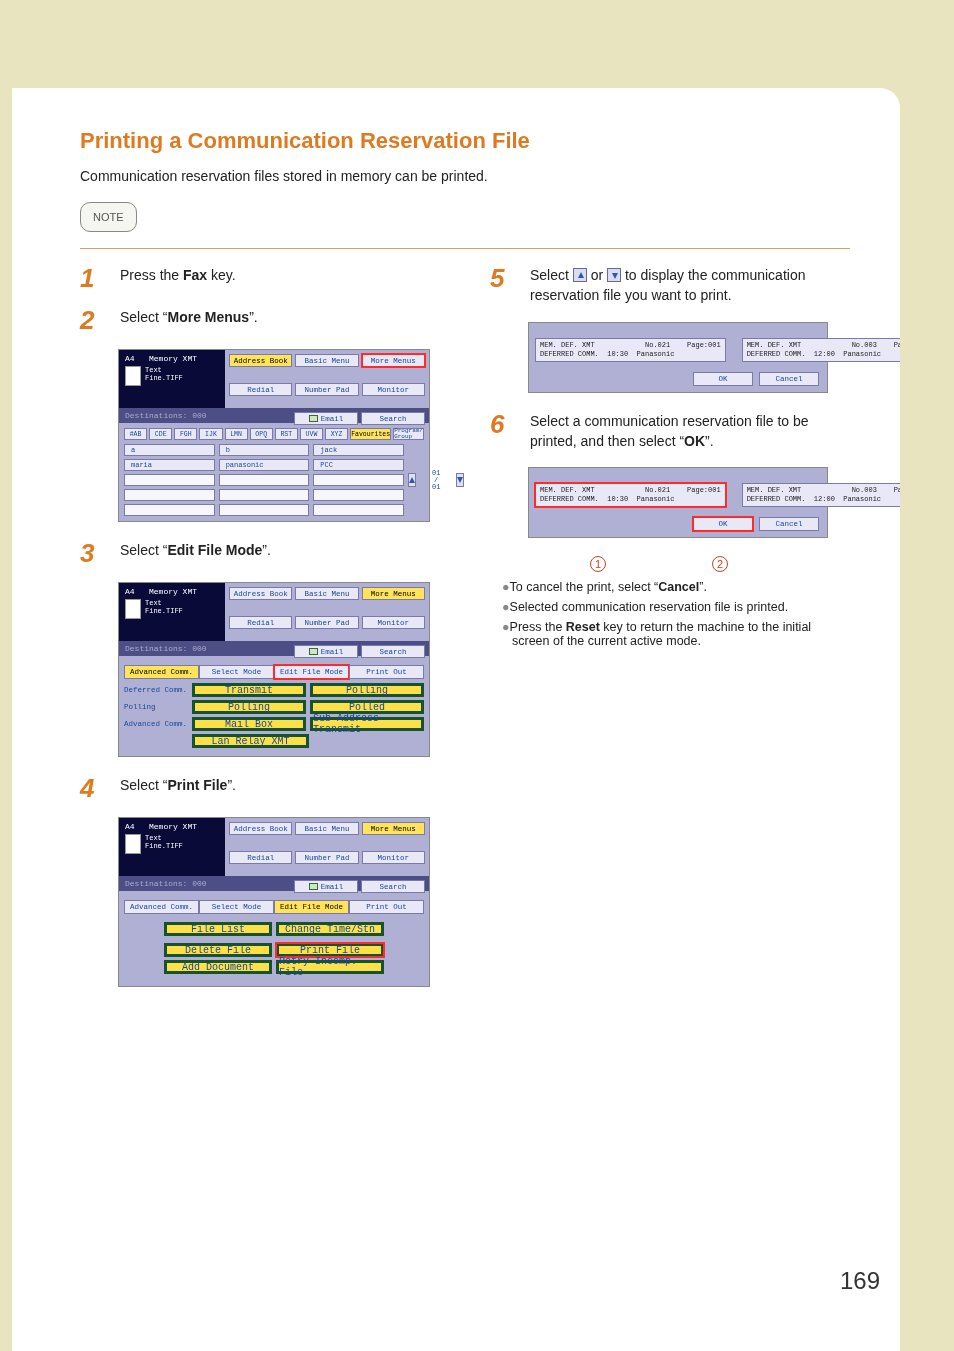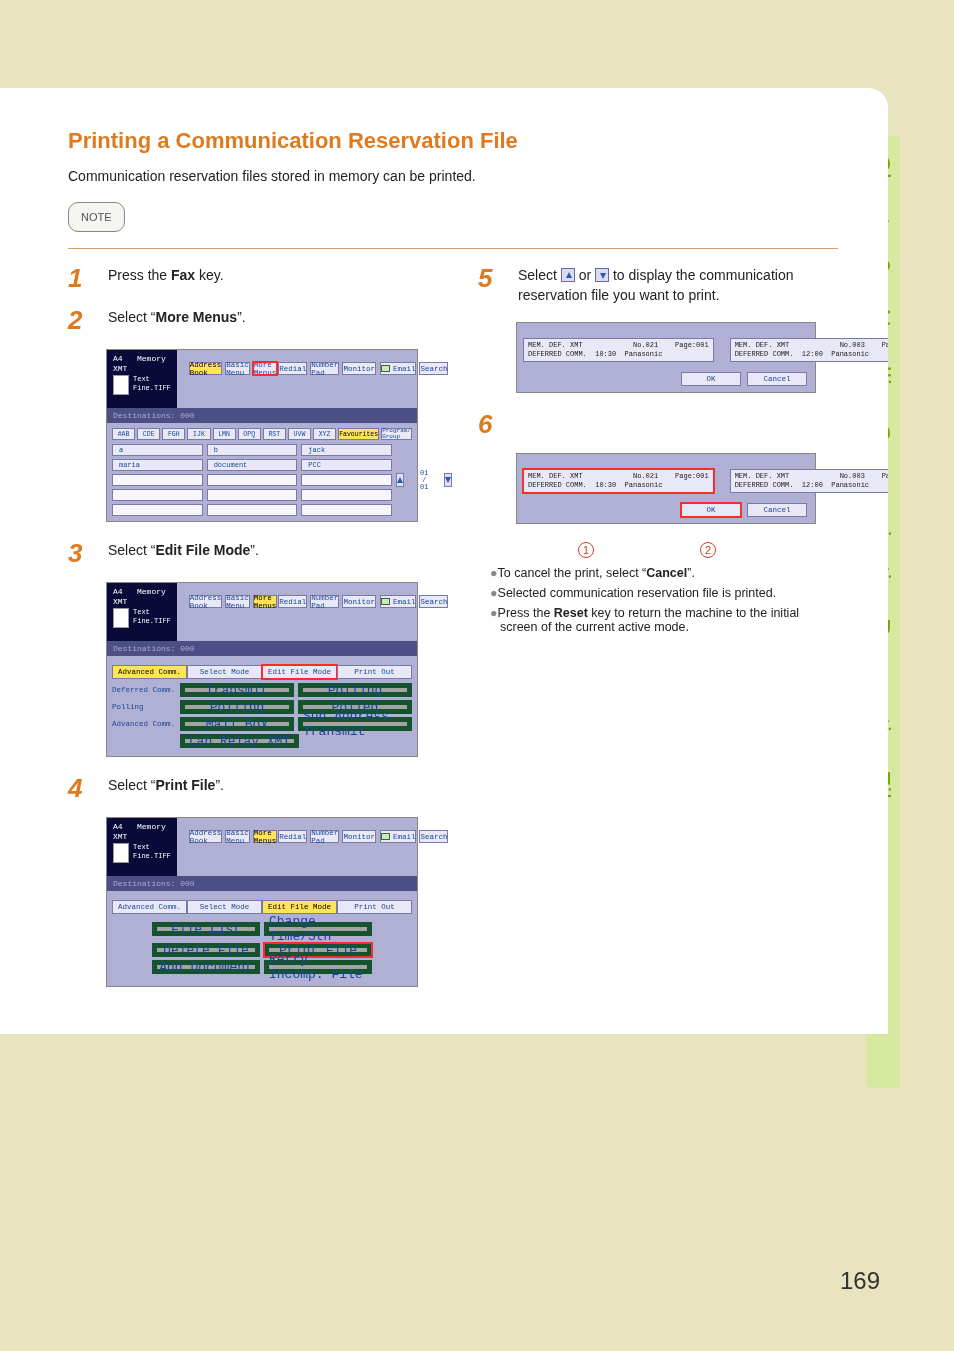--- a/index.html
+++ b/index.html
@@ -1,18 +1,18 @@
 <!DOCTYPE html>
 <html><head>
 <meta charset="utf-8">
 <style>
   * { box-sizing: border-box; margin: 0; padding: 0; }
   body { width: 954px; height: 1351px; background: #fff; font-family: Arial, Helvetica, sans-serif; position: relative; }
   .page-bg { position: absolute; inset: 0; background: #e8e4c0; }
-  .page { position: absolute; left: 0; top: 88px; width: 888px; height: 946px; background: #fff; border-radius: 0 20px 0 0; overflow: hidden; }
+  .page { position: absolute; left: 12px; top: 88px; width: 888px; height: 1263px; background: #fff; border-radius: 0 20px 0 0; overflow: hidden; }
   .chapter-tab { position: absolute; right: 54px; top: 136px; width: 34px; height: 952px; background: #d7e8a0; border-radius: 6px 0 0 6px; }
   .side-title { position: absolute; right: 59px; top: 154px; writing-mode: vertical-rl; font-size: 25px; color: #72aa00; font-weight: 400; letter-spacing: 1px; white-space: nowrap; }
   .side-title .chap { color: #72aa00; }
   .side-title .spacer { display: inline-block; height: 20px; }
   .content { position: absolute; left: 68px; top: 40px; width: 770px; }
   h1.sec { color: #de7a1f; font-size: 22px; font-weight: 700; margin-bottom: 14px; }
   p.intro { font-size: 14px; color: #222; margin-bottom: 18px; }
   .note-badge { display: inline-block; border: 1px solid #888; border-radius: 10px; padding: 8px 12px; font-size: 11px; color: #555; background: #f6f6f0; margin-bottom: 6px; }
   .note-line { font-size: 12.5px; color: #222; margin-bottom: 20px; }
   .note-line .dot { color: #888; margin-right: 2px; }
@@ -27,21 +27,21 @@
   .arrowbox::after { content: ''; position: absolute; left: 4px; top: 2px; width: 0; height: 0; border-left: 3px solid transparent; border-right: 3px solid transparent; }
   .arrowbox.up::after { border-bottom: 6px solid #2a5ab0; top: 3px; }
   .arrowbox.down::after { border-top: 6px solid #2a5ab0; top: 4px; }
   .sub-bul { font-size: 12.5px; color: #222; margin: 6px 0 6px 12px; text-indent: -10px; padding-left: 10px; }
   .sub-bul .dot { color: #888; }
   .shot { margin: 8px 0 18px 38px; width: 312px; border: 1px solid #888; background: #b0b0d4; font-family: "Courier New", monospace; font-size: 8px; color: #222; }
   .shot-head { display: flex; height: 58px; }
   .shot-head .left { width: 106px; background: #0a0a38; color: #fff; padding: 4px 6px; font-size: 8px; line-height: 1.2; }
   .shot-head .left .iconarea { display: flex; gap: 4px; margin-top: 2px; }
   .shot-head .left .docicon { width: 16px; height: 20px; background: #fff; border: 1px solid #999; }
-  .shot-head .right { flex: 1; padding: 12px; display: flex; gap: 1px; }
+  .shot-head .right { flex: 1; padding: 4px; display: flex; flex-direction: column; gap: 16px; }
   .btnrow { display: flex; gap: 3px; }
   .sbtn { flex: 1; background: #e8e8f6; border: 1px solid #7a7aa8; height: 13px; display: flex; align-items: center; justify-content: center; font-size: 7.5px; color: #1a4696; }
   .sbtn.yel { background: #ffe45a; color: #000; }
   .sbtn.hl { outline: 2px solid #ff2a2a; outline-offset: -1px; }
   .shot-destbar { background: #4e4e86; color: #aac; padding: 3px 6px; font-size: 8px; height: 15px; display:flex; align-items:center; }
   .sbtn .mi { width: 9px; height: 7px; background: #cfe6c2; border: 1px solid #3a6a2a; margin-right: 3px; }
   .shot-body { padding: 5px; }
   .alpharow { display: flex; gap: 2px; margin-bottom: 4px; }
   .alpha { flex: 1; height: 12px; background: #e8e8f6; border: 1px solid #7a7aa8; display: flex; align-items: center; justify-content: center; font-size: 6.5px; color: #1a4696; }
   .alpha.yel { background: #ffe45a; color:#000; }
@@ -54,21 +54,21 @@
   .navbox.hl { outline: 2px solid #ff2a2a; outline-offset: -1px; }
   .navbox::after { content:''; width:0; height:0; border-left:3px solid transparent; border-right:3px solid transparent; }
   .navbox.up::after { border-bottom: 6px solid #2a5ab0; }
   .navbox.down::after { border-top: 6px solid #2a5ab0; }
   .navtxt { font-size: 7px; color:#1a4696; text-align:center; line-height:1; }
 
   .tabrow { display: flex; gap: 0; margin: 4px 0; }
   .tab { flex: 1; height: 14px; background: #e8e8f6; border: 1px solid #7a7aa8; display: flex; align-items: center; justify-content: center; font-size: 7.5px; color:#1a4696; }
   .tab.yel { background: #ffe45a; color:#000; }
   .tab.hl { outline: 2px solid #ff2a2a; outline-offset: -1px; }
-  .widebtn { height: 14px; background: #a3a3a3; border: 5px solid #14532d; display: flex; align-items: center; justify-content: center; font-size: 13px; margin: 3px 0; color:#1a4696; }
+  .widebtn { height: 14px; background: #fde047; border: 3px solid #14532d; display: flex; align-items: center; justify-content: center; font-size: 10px; margin: 3px 0; color:#1a4696; }
   .widebtn.hl { outline: 2px solid #ff2a2a; outline-offset: -1px; }
   .gridrow { display: flex; gap: 4px; margin: 3px 0; }
   .gridrow .lbl { width: 64px; font-size: 7.5px; color:#1a4696; display:flex; align-items:center; }
   .gridrow .widebtn { flex:1; margin:0; }
 
   .listarea { padding: 6px; display:flex; gap:4px; }
   .listcol { flex:1; display:flex; flex-direction:row; gap:16px;margin-top:9px; }
   .litem { height: 24px; background: #e8e8f6; border: 1px solid #7a7aa8; font-size: 7px; padding: 2px 4px; line-height: 1.3; color:#222; }
   .litem.hl { outline: 2px solid #ff2a2a; outline-offset: -1px; }
   .litem.blank { background: #f0f0fa; }
@@ -182,21 +182,21 @@
                 <div class="entry blank"></div>
                 <div class="entry blank"></div>
               </div>
               <div class="entrycol">
                 <div class="entry">
                     <span class="mi"></span>
                     <span>b</span>
                   </div>
                 <div class="entry">
                     <span class="mi"></span>
-                    <span>document</span>
+                    <span>panasonic</span>
                   </div>
                 <div class="entry blank"></div>
                 <div class="entry blank"></div>
                 <div class="entry blank"></div>
               </div>
               <div class="entrycol">
                 <div class="entry">
                     <span class="mi"></span>
                     <span>jack</span>
                   </div>
@@ -388,20 +388,23 @@
             </div>
           </div>
           <div class="okrow">
             <div class="sbtn">OK</div>
             <div class="sbtn">Cancel</div>
           </div>
         </div>
 
         <div class="step">
           <div class="num">6</div>
+          <div class="step-body">
+            <span>Select a communication reservation file to be printed, and then select “</span><b>OK</b><span>”.</span>
+          </div>
         </div>
 
         <div class="shot" style="width:300px;">
           <div class="listarea">
             <div class="listcol">
               <div class="litem hl"><span style="white-space:pre;">MEM. DEF. XMT            No.021    Page:001
 DEFERRED COMM.  10:30  Panasonic</span></div>
               <div class="litem"><span style="white-space:pre;">MEM. DEF. XMT            No.003    Page:002
 DEFERRED COMM.  12:00  Panasonic</span></div>
               <div class="litem blank"></div>

